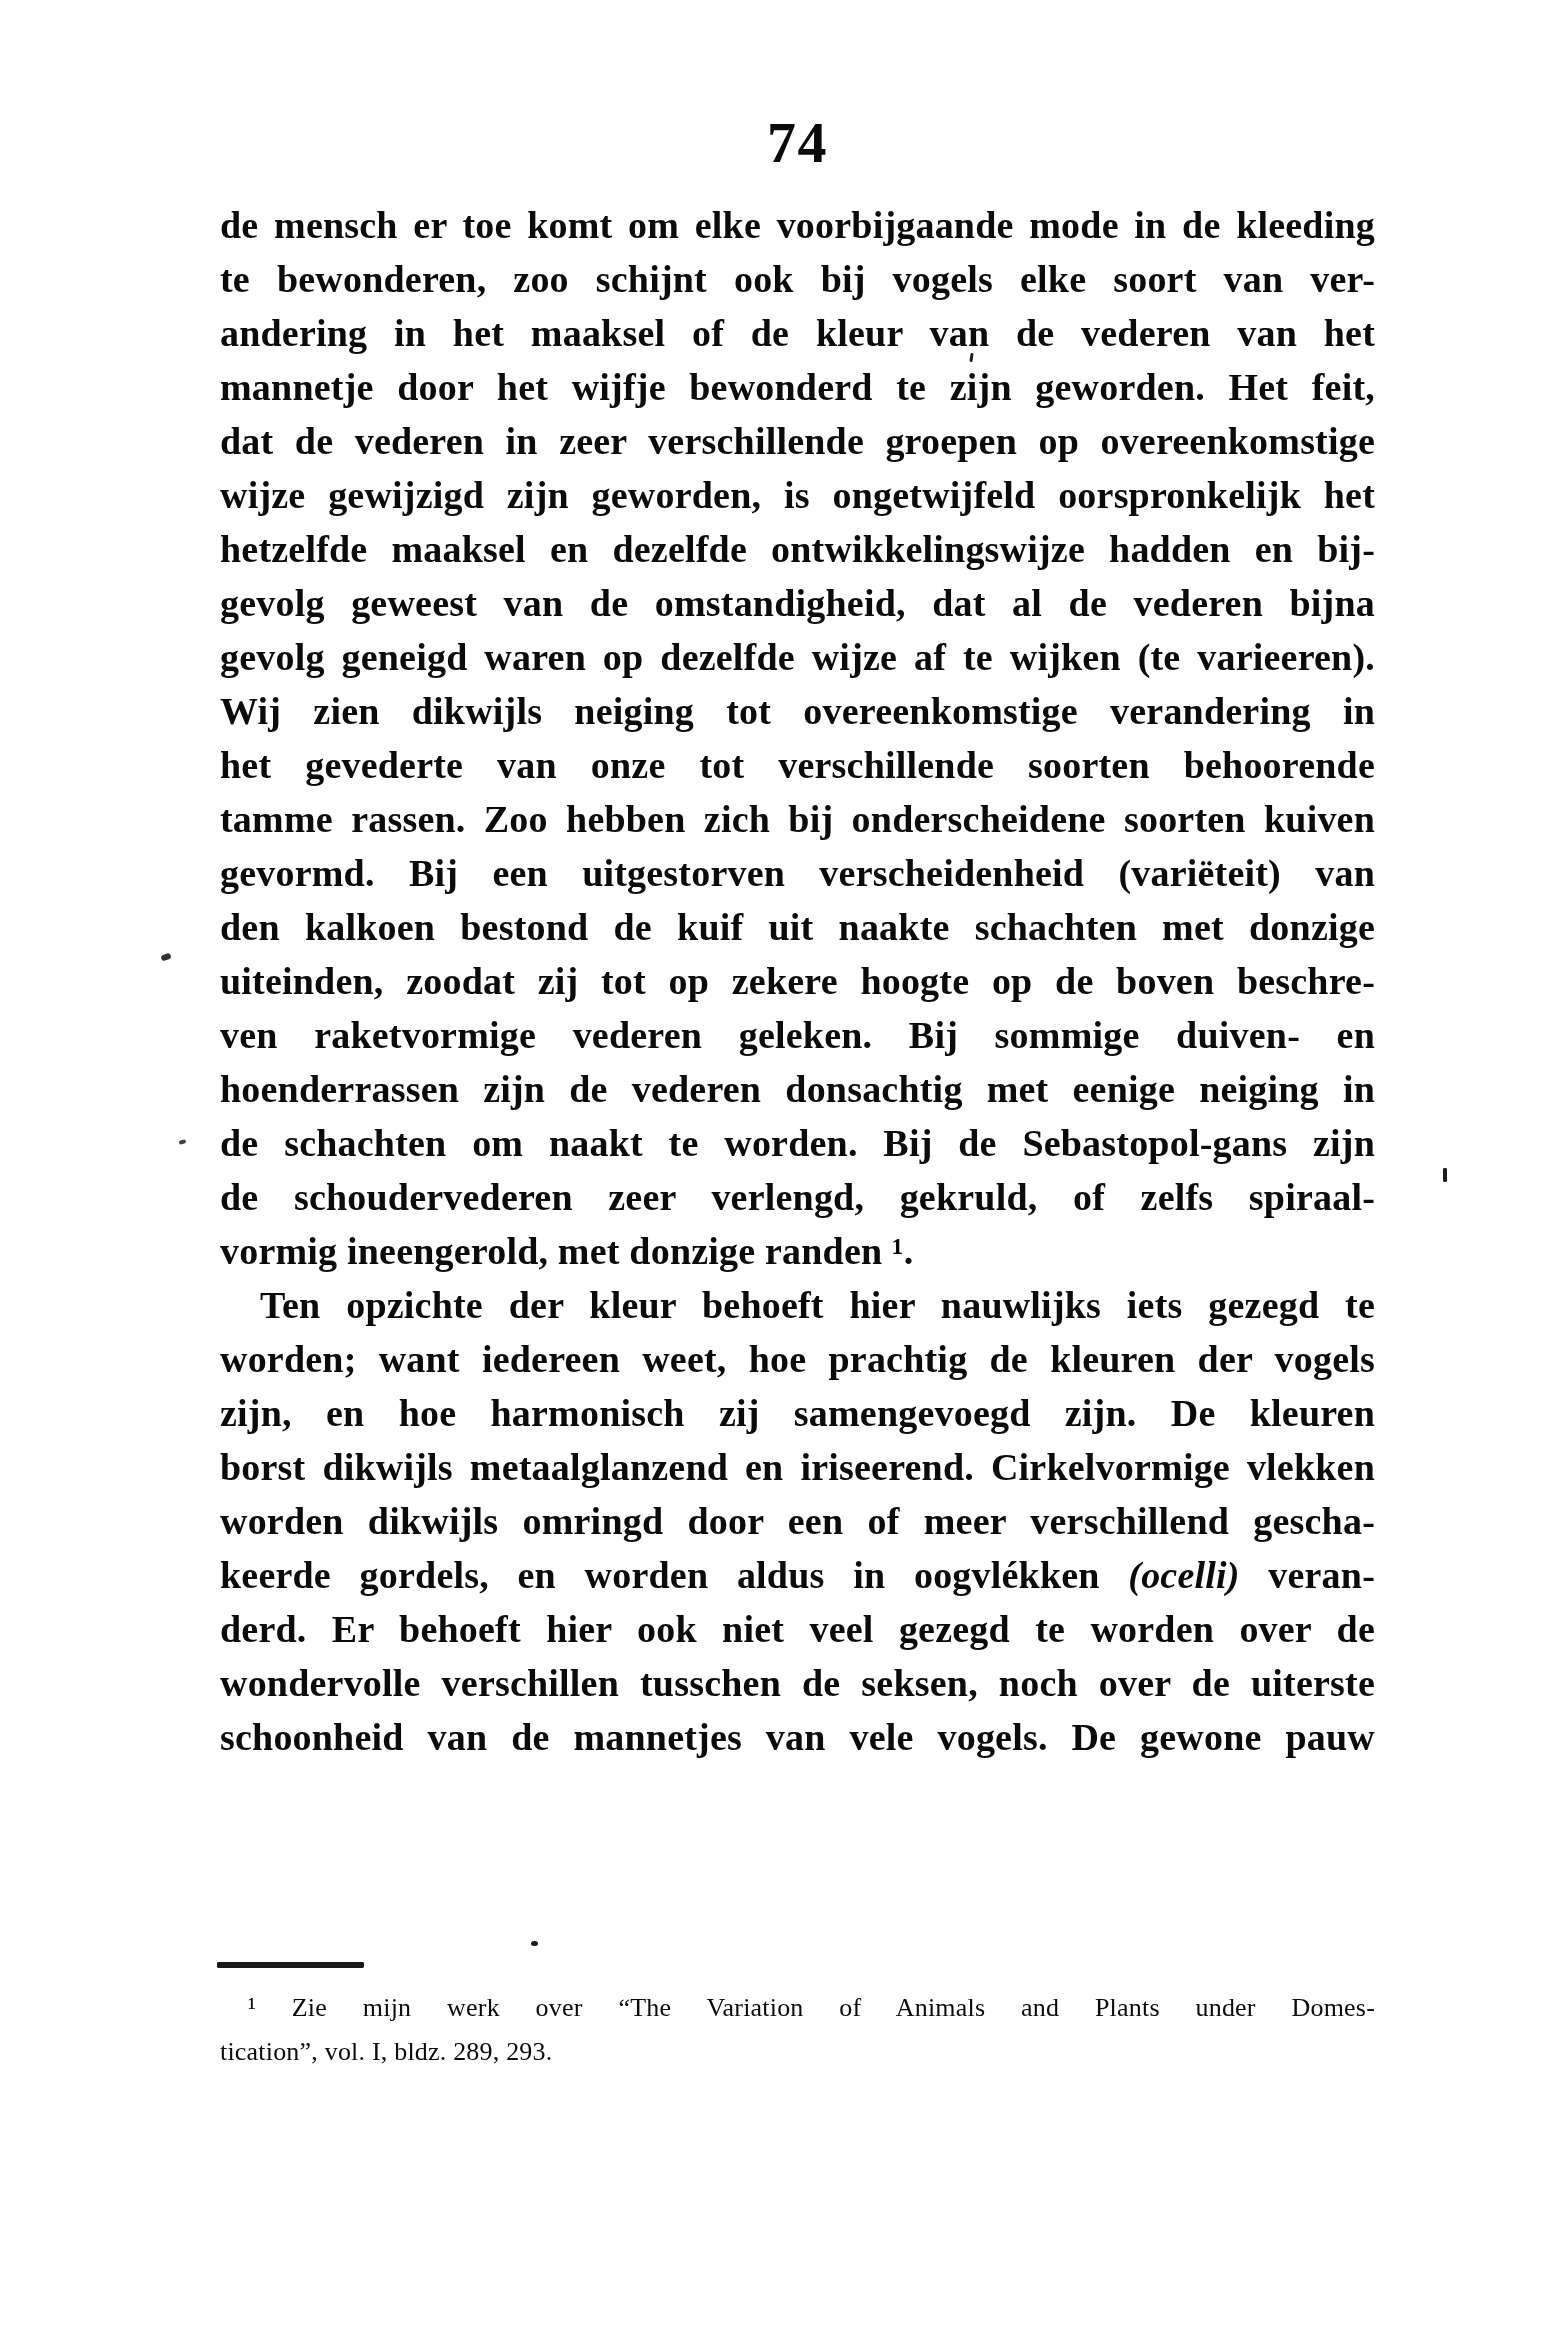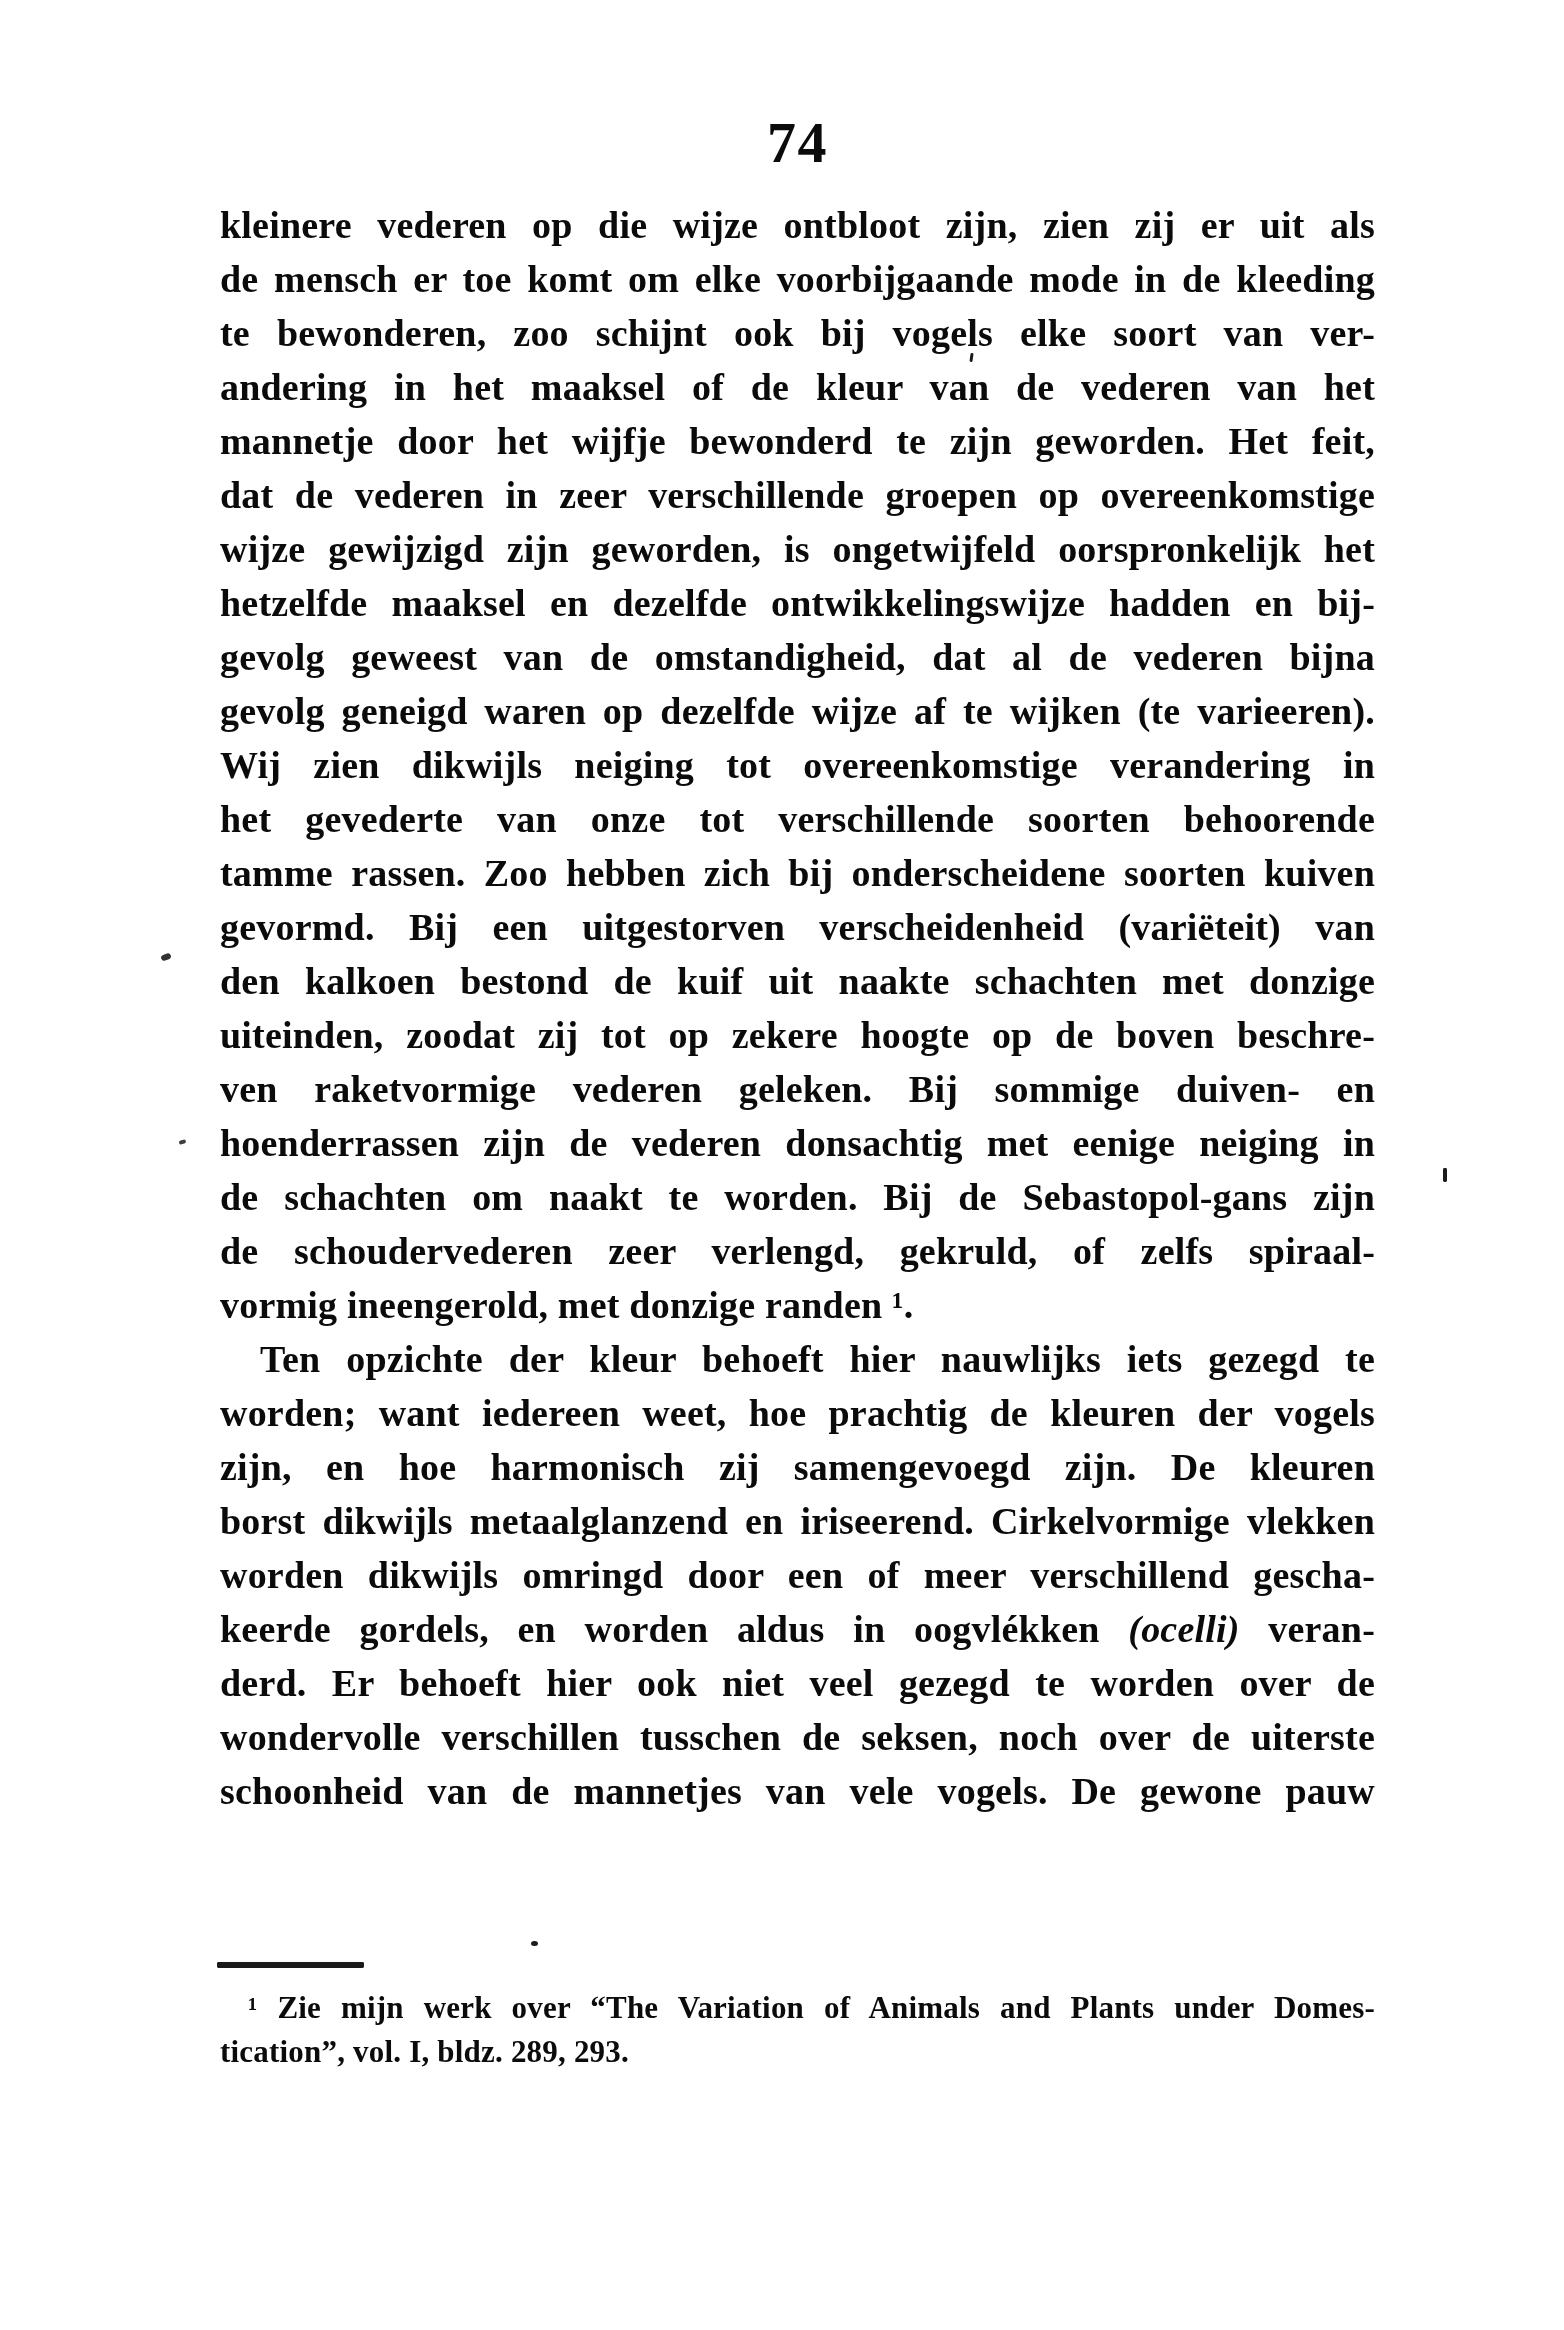--- a/index.html
+++ b/index.html
@@ -64,22 +64,22 @@
   }
   .footnote {
     position: absolute;
     top: 1986px;
     left: 220px;
     width: 1155px;
   }
   .footnote .fn-line {
     height: 44px;
     line-height: 44px;
-    font-size: 31px;
-    font-weight: 700;
+    font-size: 26px;
+    font-weight: 400;
     letter-spacing: 0.2px;
   }
   .footnote .fn-line.first {
     text-indent: 28px;
     text-align: justify;
     text-align-last: justify;
   }
   .footnote .fn-line.last {
     text-align: center;
     text-align-last: left;
@@ -95,21 +95,20 @@
   .speck.s5 { left: 970px; top: 353px; width: 3.3px; height: 9.3px; border-radius: 1.4px; transform: rotate(8deg); }
 </style>
 </head>
 <body>
 
 <div class="page">
 
   <div class="page-number">74</div>
 
   <div class="body-text">
-    <div class="line">kleinere vederen op die wijze ontbloot zijn, zien zij er uit als</div>
     <div class="line">de mensch er toe komt om elke voorbijgaande mode in de kleeding</div>
     <div class="line">te bewonderen, zoo schijnt ook bij vogels elke soort van ver-</div>
     <div class="line">andering in het maaksel of de kleur van de vederen van het</div>
     <div class="line">mannetje door het wijfje bewonderd te zijn geworden. Het feit,</div>
     <div class="line">dat de vederen in zeer verschillende groepen op overeenkomstige</div>
     <div class="line">wijze gewijzigd zijn geworden, is ongetwijfeld oorspronkelijk het</div>
     <div class="line">hetzelfde maaksel en dezelfde ontwikkelingswijze hadden en bij-</div>
     <div class="line">gevolg geweest van de omstandigheid, dat al de vederen bijna</div>
     <div class="line">gevolg geneigd waren op dezelfde wijze af te wijken (te varieeren).</div>
     <div class="line">Wij zien dikwijls neiging tot overeenkomstige verandering in</div>

